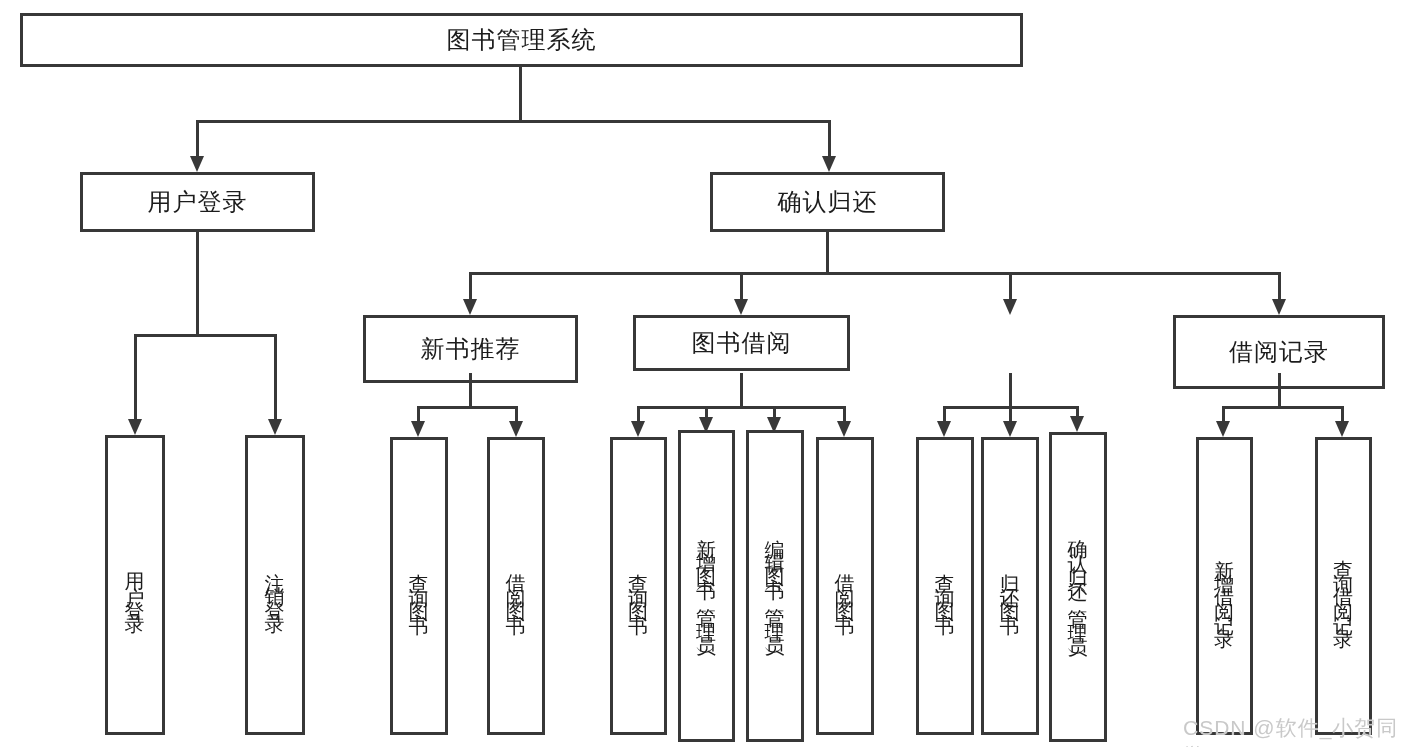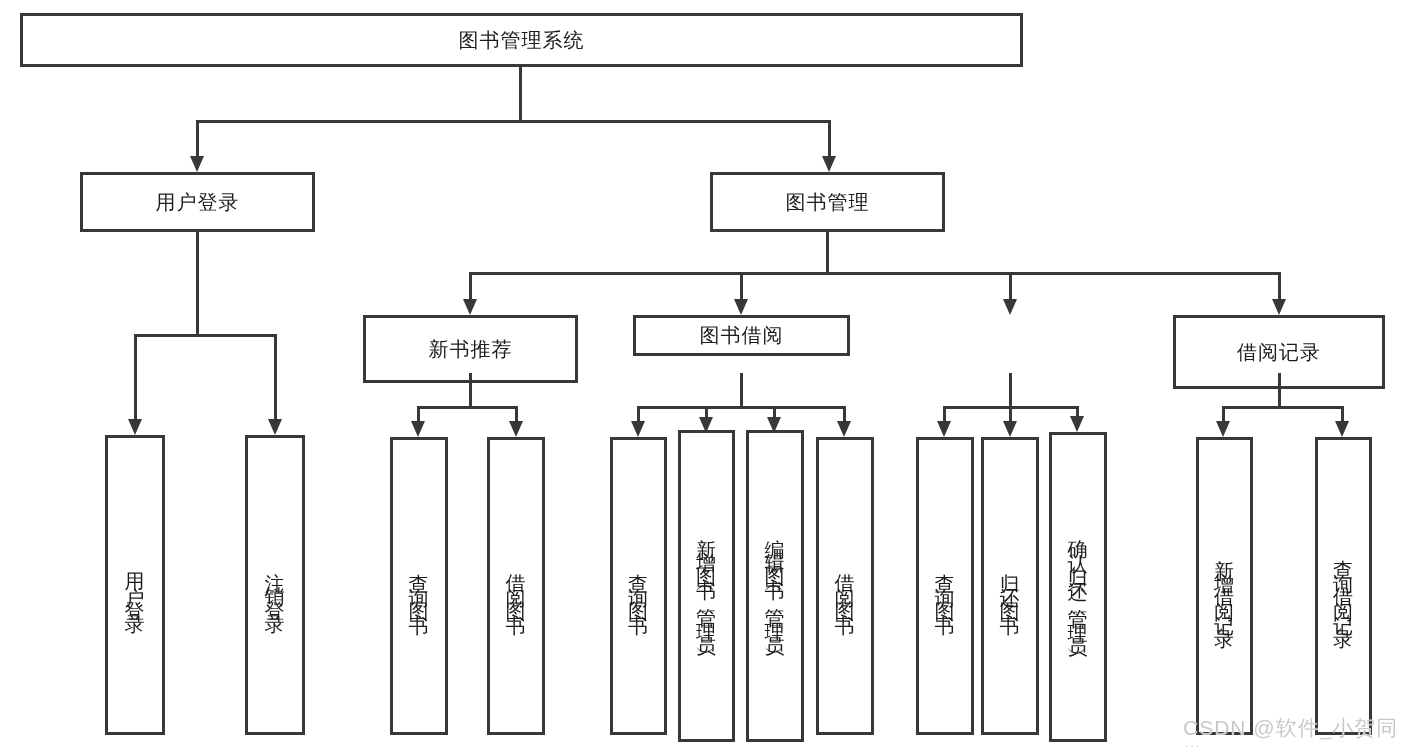--- a/index.html
+++ b/index.html
@@ -10,21 +10,21 @@
   html,body{margin:0;padding:0;background:var(--bg);}
   body{font-family:"Liberation Sans","DejaVu Sans",sans-serif;color:var(--text);}
   .canvas{
     position:relative;width:1405px;height:747px;background:var(--bg);
     overflow:hidden;
   }
   .node{
     position:absolute;box-sizing:border-box;
     border:3px solid var(--line);background:#fff;
     display:flex;align-items:center;justify-content:center;
-    font-size:20px;letter-spacing:1px;color:var(--text);
+    font-size:24px;letter-spacing:1px;color:var(--text);
   }
   .vnode{
     position:absolute;box-sizing:border-box;
     border:3px solid var(--line);background:#fff;
     display:flex;align-items:center;justify-content:center;
   }
   .vnode span{
     writing-mode:vertical-rl;text-orientation:mixed;
     font-size:20px;line-height:1;letter-spacing:14px;
     color:var(--text);white-space:nowrap;
@@ -52,42 +52,42 @@
   <div class="node" style="left:20px;top:13px;width:1003px;height:54px;">图书管理系统</div>
 
   <div class="vline" style="left:519px;top:67px;height:54px;"></div>
   <div class="hline" style="left:196px;top:120px;width:635px;"></div>
   <div class="vline" style="left:196px;top:120px;height:38px;"></div>
   <div class="arrow" style="left:190px;top:156px;"></div>
   <div class="vline" style="left:828px;top:120px;height:38px;"></div>
   <div class="arrow" style="left:822px;top:156px;"></div>
 
   <div class="node" style="left:80px;top:172px;width:235px;height:60px;">用户登录</div>
-  <div class="node" style="left:710px;top:172px;width:235px;height:60px;">图书管理</div>
+  <div class="node" style="left:710px;top:172px;width:235px;height:60px;">确认归还</div>
 
   <div class="vline" style="left:196px;top:232px;height:105px;"></div>
   <div class="hline" style="left:134px;top:334px;width:143px;"></div>
   <div class="vline" style="left:134px;top:334px;height:86px;"></div>
   <div class="arrow" style="left:128px;top:419px;"></div>
   <div class="vline" style="left:274px;top:334px;height:86px;"></div>
   <div class="arrow" style="left:268px;top:419px;"></div>
 
   <div class="vline" style="left:826px;top:232px;height:43px;"></div>
   <div class="hline" style="left:469px;top:272px;width:812px;"></div>
   <div class="vline" style="left:469px;top:272px;height:29px;"></div>
   <div class="arrow" style="left:463px;top:299px;"></div>
   <div class="vline" style="left:740px;top:272px;height:29px;"></div>
   <div class="arrow" style="left:734px;top:299px;"></div>
   <div class="vline" style="left:1009px;top:272px;height:29px;"></div>
   <div class="arrow" style="left:1003px;top:299px;"></div>
   <div class="vline" style="left:1278px;top:272px;height:29px;"></div>
   <div class="arrow" style="left:1272px;top:299px;"></div>
 
   <div class="node" style="left:363px;top:315px;width:215px;height:68px;">新书推荐</div>
-  <div class="node" style="left:633px;top:315px;width:217px;height:41px;">图书借阅</div>
+  <div class="node" style="left:633px;top:315px;width:217px;height:56px;">图书借阅</div>
   <div class="node" style="left:1173px;top:315px;width:212px;height:74px;">借阅记录</div>
 
   <div class="vline" style="left:469px;top:373px;height:36px;"></div>
   <div class="hline" style="left:417px;top:406px;width:101px;"></div>
   <div class="vline" style="left:417px;top:406px;height:16px;"></div>
   <div class="arrow" style="left:411px;top:421px;"></div>
   <div class="vline" style="left:515px;top:406px;height:16px;"></div>
   <div class="arrow" style="left:509px;top:421px;"></div>
 
   <div class="vline" style="left:740px;top:373px;height:36px;"></div>

